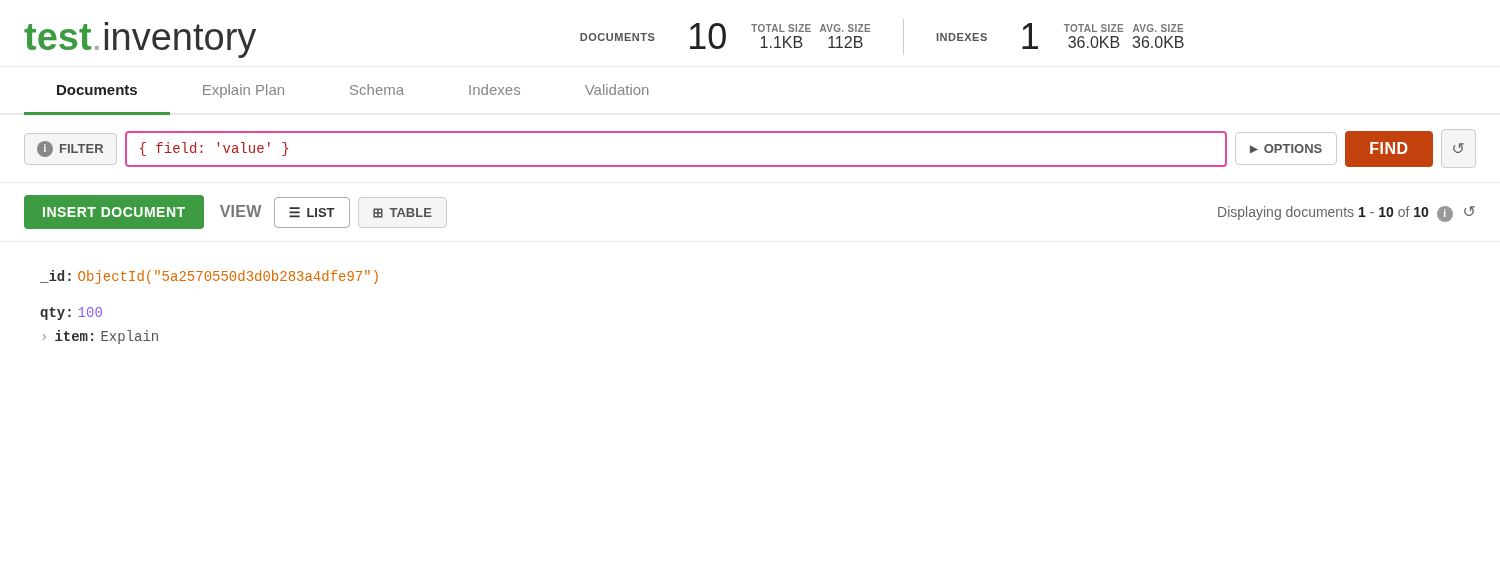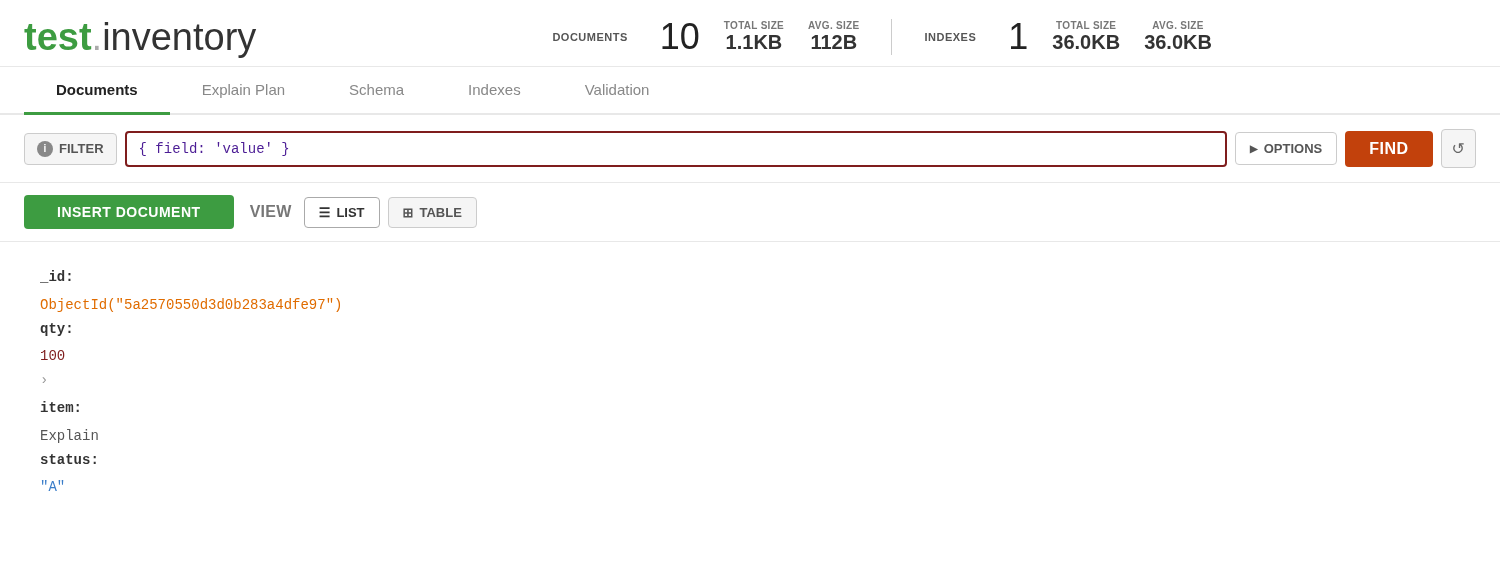--- a/index.html
+++ b/index.html
@@ -71,27 +71,27 @@
       align-items: center;
     }
     .stat-sub-label {
       font-size: 10px;
       font-weight: 700;
       color: #777;
       letter-spacing: 0.3px;
       text-transform: uppercase;
     }
     .stat-sub-value {
-      font-size: 20px;
+      font-size: 16px;
       color: #333;
-      font-weight: 700;
+      font-weight: 400;
     }
     .stat-sub-group {
       display: flex;
-      gap: 24px;
+      gap: 8px;
     }
 
     
     .tabs {
       display: flex;
       border-bottom: 2px solid #e8e8e8;
       padding: 0 24px;
     }
     .tab {
       padding: 14px 32px;
@@ -137,25 +137,25 @@
       border-radius: 50%;
       display: flex;
       align-items: center;
       justify-content: center;
       color: white;
       font-size: 10px;
       font-weight: 700;
     }
     .filter-input {
       flex: 1;
-      border: 2px solid #7f1d1d;
+      border: 2px solid #ec4899;
       border-radius: 4px;
       padding: 8px 12px;
       font-size: 14px;
-      color: #4c1d95;
+      color: #b91c1c;
       outline: none;
       font-family: 'Courier New', monospace;
     }
     .options-btn {
       display: flex;
       align-items: center;
       gap: 6px;
       background: #fff;
       border: 1px solid #ccc;
       border-radius: 4px;
@@ -196,21 +196,21 @@
       align-items: center;
       padding: 12px 24px;
       gap: 8px;
       border-bottom: 1px solid #e8e8e8;
     }
     .insert-btn {
       background: #3d9c41;
       color: #fff;
       border: none;
       border-radius: 4px;
-      padding: 9px 33px;
+      padding: 9px 18px;
       font-size: 14px;
       font-weight: 700;
       cursor: pointer;
       letter-spacing: 0.5px;
     }
     .view-label {
       font-size: 16px;
       color: #777;
       font-weight: 600;
       margin-left: 8px;
@@ -273,34 +273,34 @@
       padding: 24px 40px;
       font-family: 'Courier New', Courier, monospace;
       font-size: 14px;
       line-height: 1.7;
       background: #fff;
     }
     .doc-field {
       display: flex;
       align-items: baseline;
       gap: 4px;
-      flex-direction: column;
     }
     .field-name {
       color: #333;
       font-weight: 700;
     }
     .field-value-oid {
       color: #e06c00;
     }
     .field-value-string {
       color: #3a7dc9;
     }
     .field-value-number {
-      color: #7f1d1d;
+      color: #8b5cf6;
+      margin-top: 12px;
     }
     .field-value-plain {
       color: #555;
     }
     .expand-arrow {
       color: #999;
       cursor: pointer;
       margin-right: 2px;
     }
   </style>
@@ -372,33 +372,39 @@
   <span class="view-label">VIEW</span>
   <button class="view-btn active">
     <span>☰</span>
     <span>LIST</span>
   </button>
   <button class="view-btn">
     <span>⊞</span>
     <span>TABLE</span>
   </button>
 
+  <div class="displaying-text">
+    <span>Displaying documents</span>
+    <strong>1</strong>
+    <span> - </span>
+    <strong>10</strong>
+    <span> of </span>
+    <strong>10</strong>
+    <span class="info-icon">i</span>
+    <button class="refresh-icon">↺</button>
+  </div>
 </div>
 
 <div class="document-area">
   <div class="doc-field">
     <span class="field-name">_id:</span>
     <span class="field-value-oid">ObjectId("5a2570550d3d0b283a4dfe97")</span>
   </div>
   <div class="doc-field">
     <span class="field-name">qty:</span>
     <span class="field-value-number">100</span>
   </div>
   <div class="doc-field">
     <span class="expand-arrow">›</span>
     <span class="field-name">item:</span>
     <span class="field-value-plain">Explain</span>
   </div>
-  <div class="doc-field">
-    <span class="field-name">status:</span>
-    <span class="field-value-string">"A"</span>
-  </div>
 </div>
 
 </body></html>

